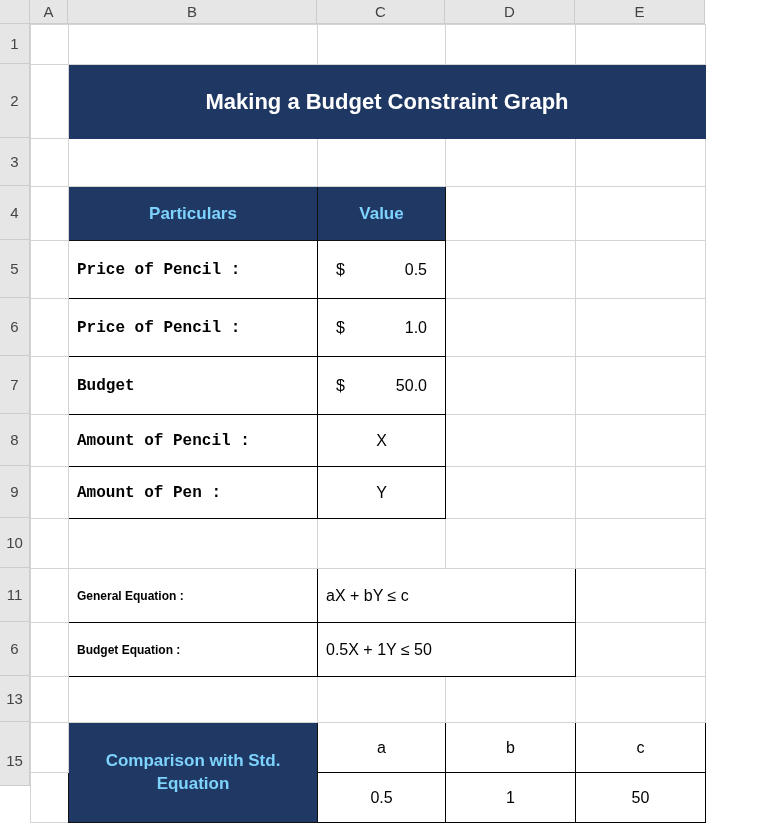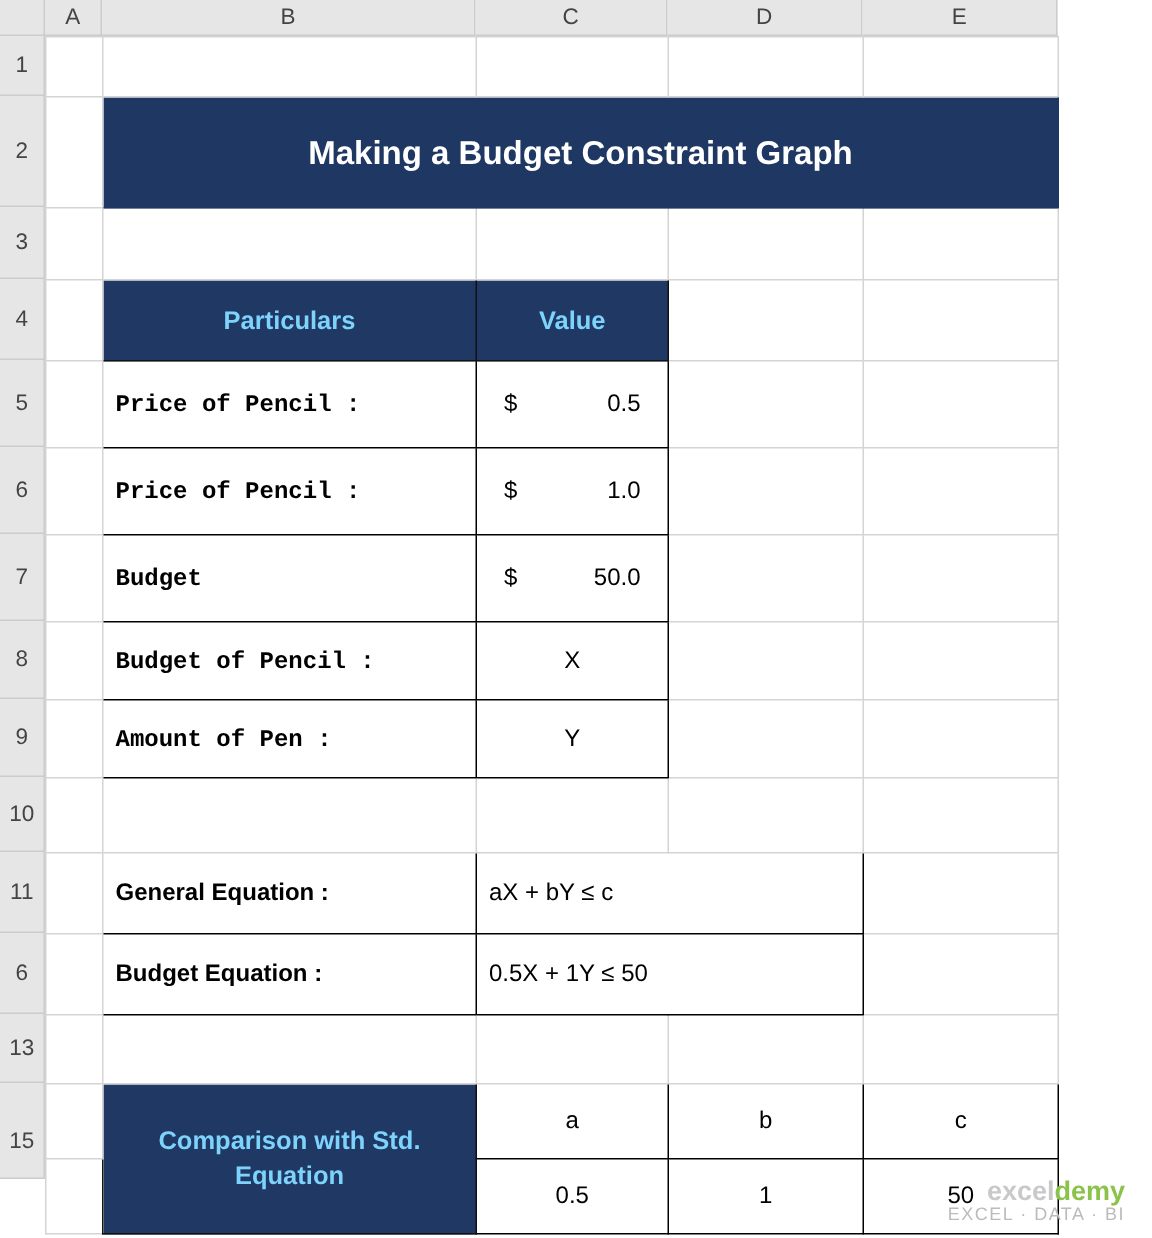--- a/index.html
+++ b/index.html
@@ -108,21 +108,21 @@
       font-size: 16px;
     }
     .currency {
       display: flex;
       justify-content: space-between;
       padding: 0 10px;
     }
     .center { text-align: center; }
     .eqn-label {
       font-weight: bold;
-      font-size: 16px;
+      font-size: 12px;
       border: 1px solid #000 !important;
     }
     .eqn-val {
       text-align: left;
       font-size: 16px;
       border: 1px solid #000 !important;
     }
     .watermark {
       position: absolute;
       right: 18px;
@@ -229,21 +229,21 @@
           <div class="currency">
                 <span>$</span>
                 <span>50.0</span>
               </div>
         </td>
         <td></td>
             <td></td>
       </tr>
       <tr class="r8">
         <td></td>
-        <td class="data-label">Budget of Pencil :</td>
+        <td class="data-label">Amount of Pencil :</td>
         <td class="data-val center">X</td>
         <td></td>
             <td></td>
       </tr>
       <tr class="r9">
         <td></td>
         <td class="data-label">Amount of Pen :</td>
         <td class="data-val center">Y</td>
         <td></td>
             <td></td>
@@ -284,17 +284,13 @@
       <tr class="r15">
         <td></td>
         <td class="data-val center">0.5</td>
         <td class="data-val center">1</td>
         <td class="data-val center">50</td>
       </tr>
     </tbody>
       </table>
   </div>
 
-  <div class="watermark">
-    <span class="ex">excel</span><span class="demy">demy</span><br>
-    <span style="letter-spacing:1px;">EXCEL · DATA · BI</span>
-  </div>
 </div>
 
 </body></html>

